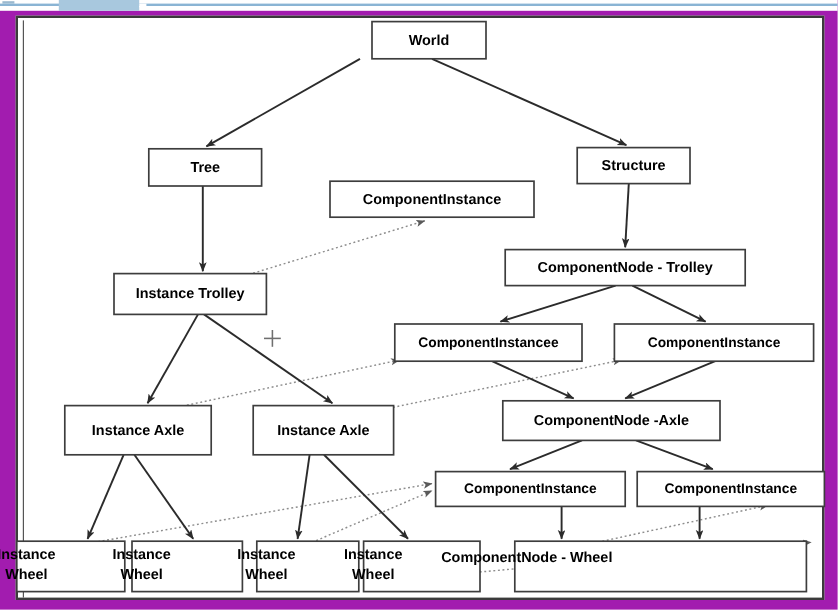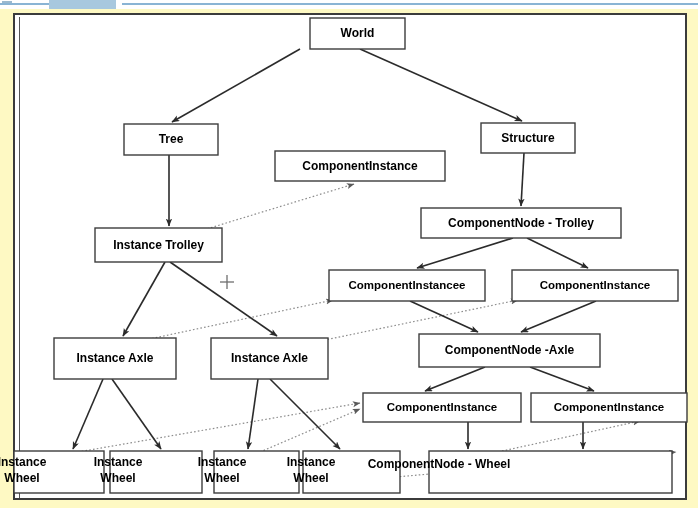--- a/index.html
+++ b/index.html
@@ -11,21 +11,21 @@
     width: 698px;
     height: 508px;
     overflow: hidden;
     font-family: "Liberation Sans", sans-serif;
     position: relative;
   }
   #root {
     position: relative;
     width: 698px;
     height: 508px;
-    background: #fef9c3;
+    background: #a21caf;
   }
   
   .topbar {
     position: absolute;
     top: 0; left: 0;
     width: 698px;
     height: 9px;
     background: #ffffff;
   }
   .topbar-line {

